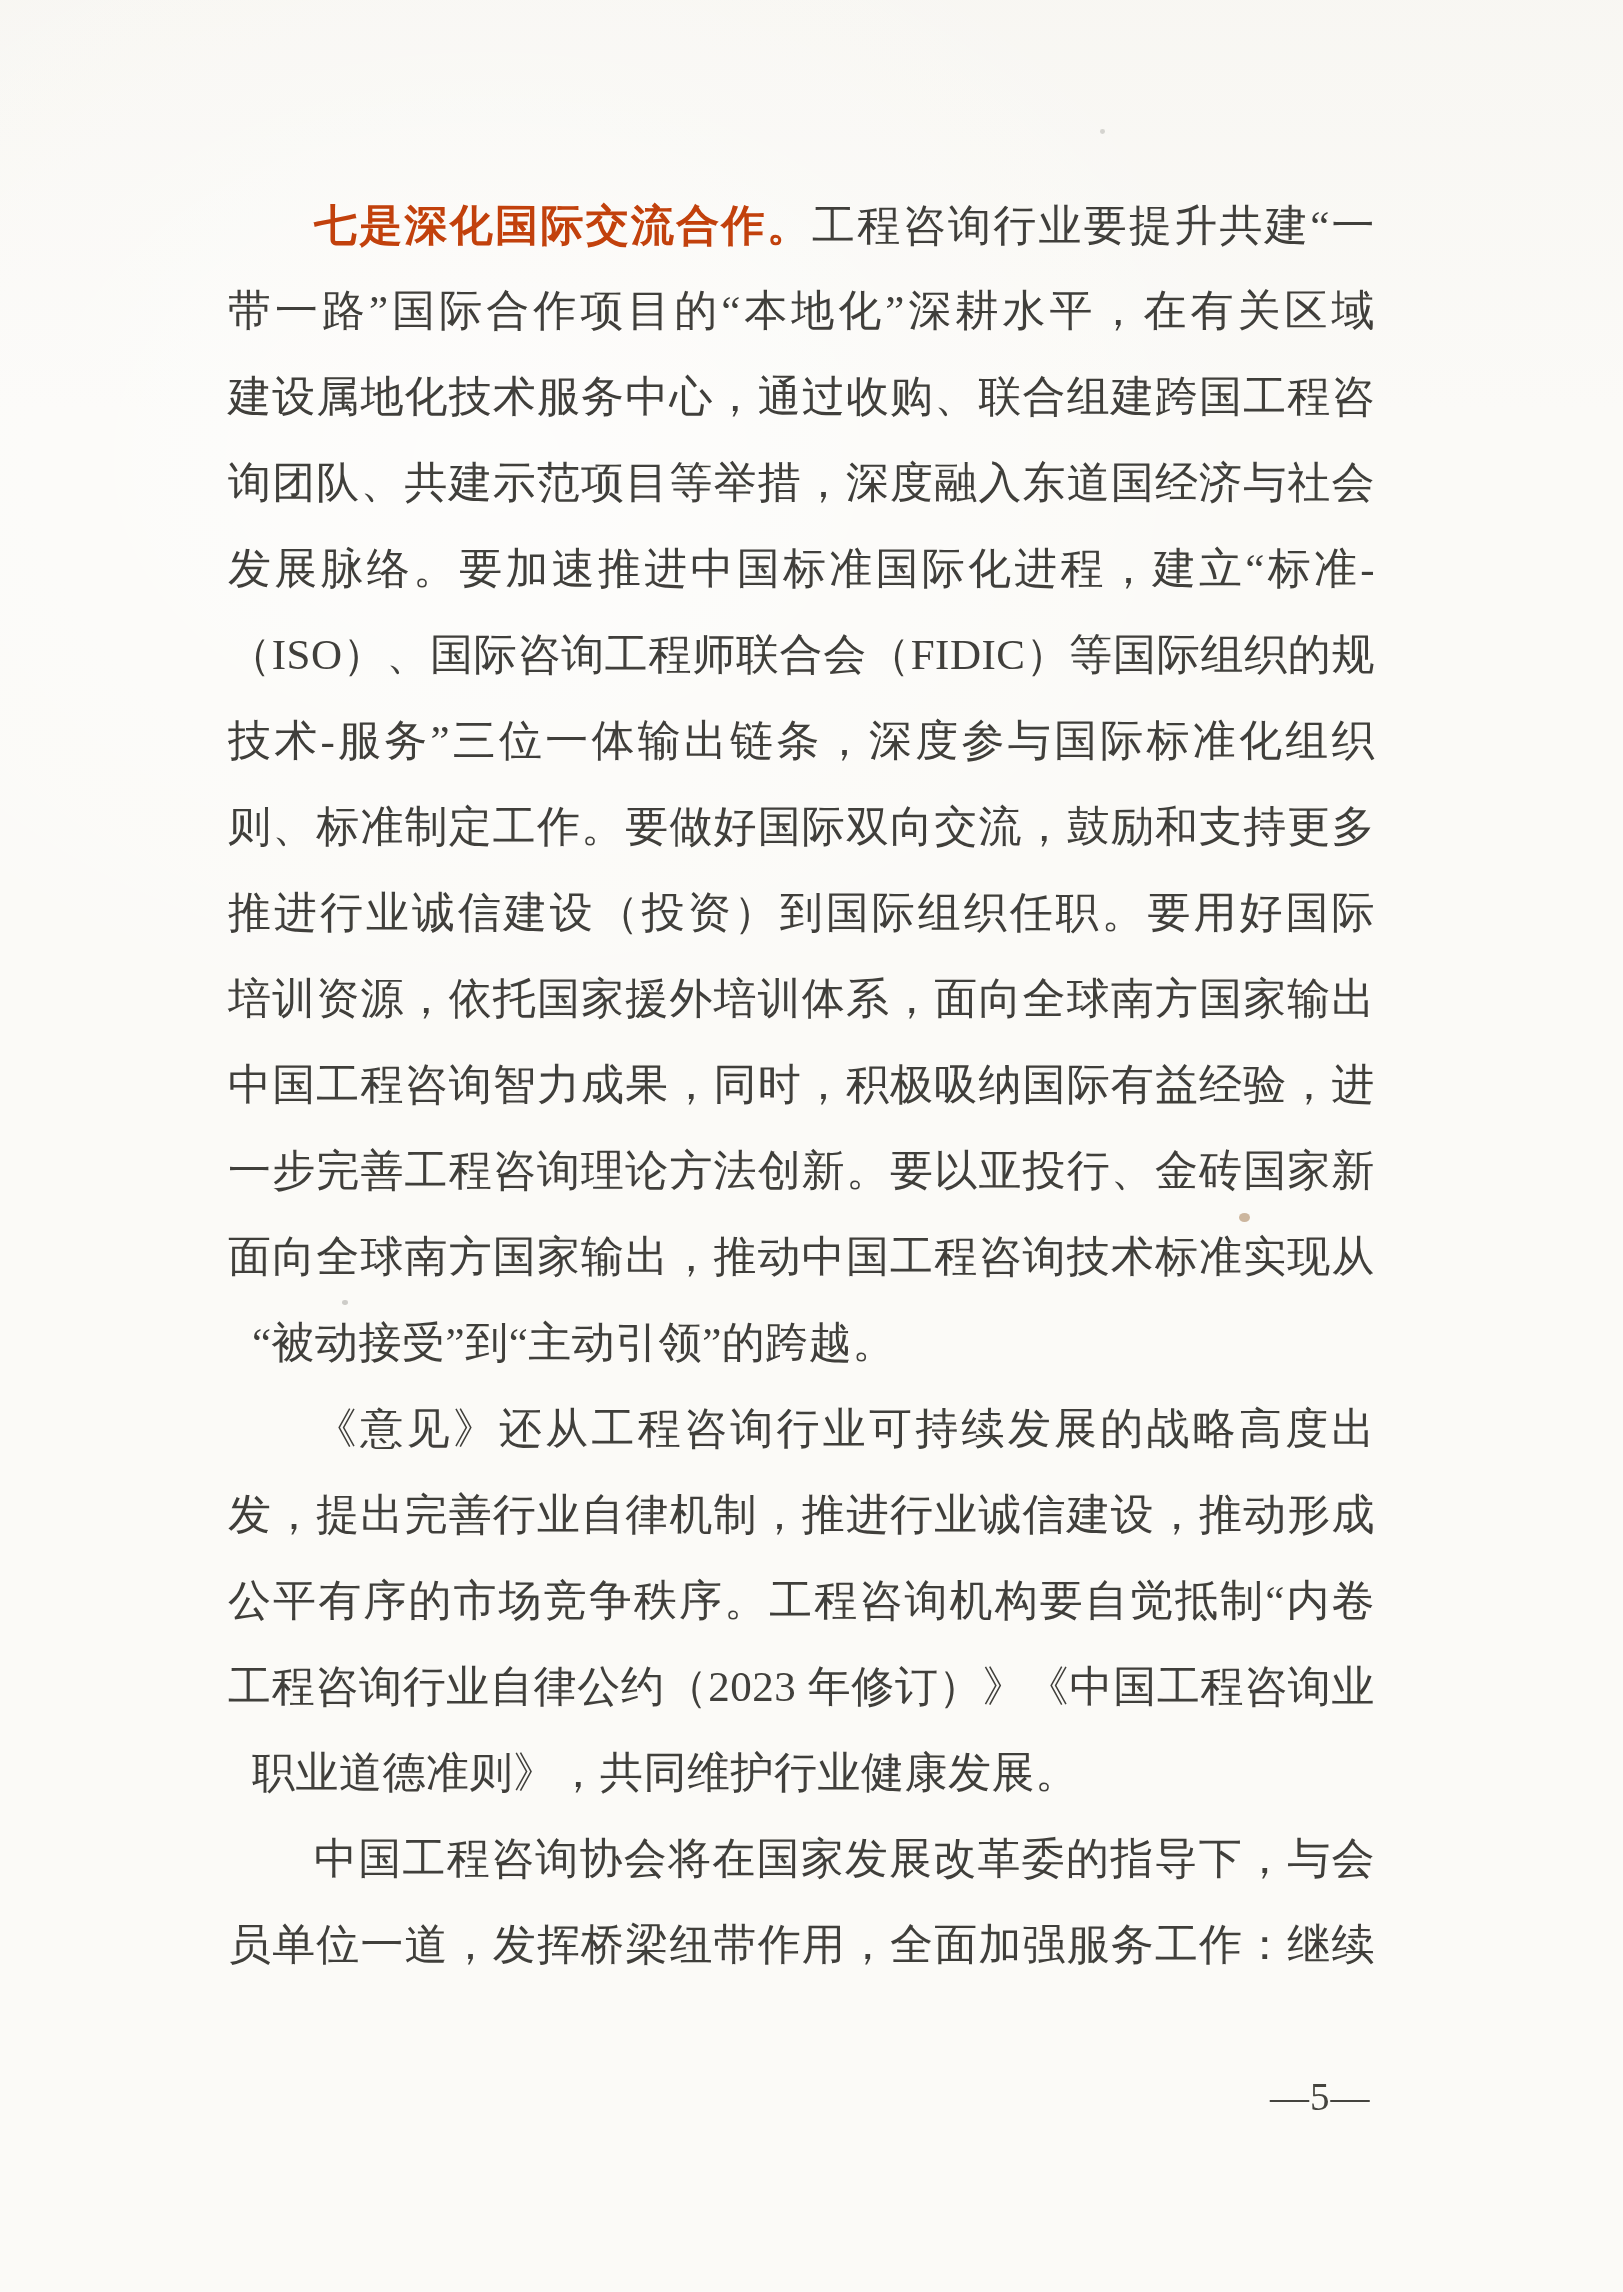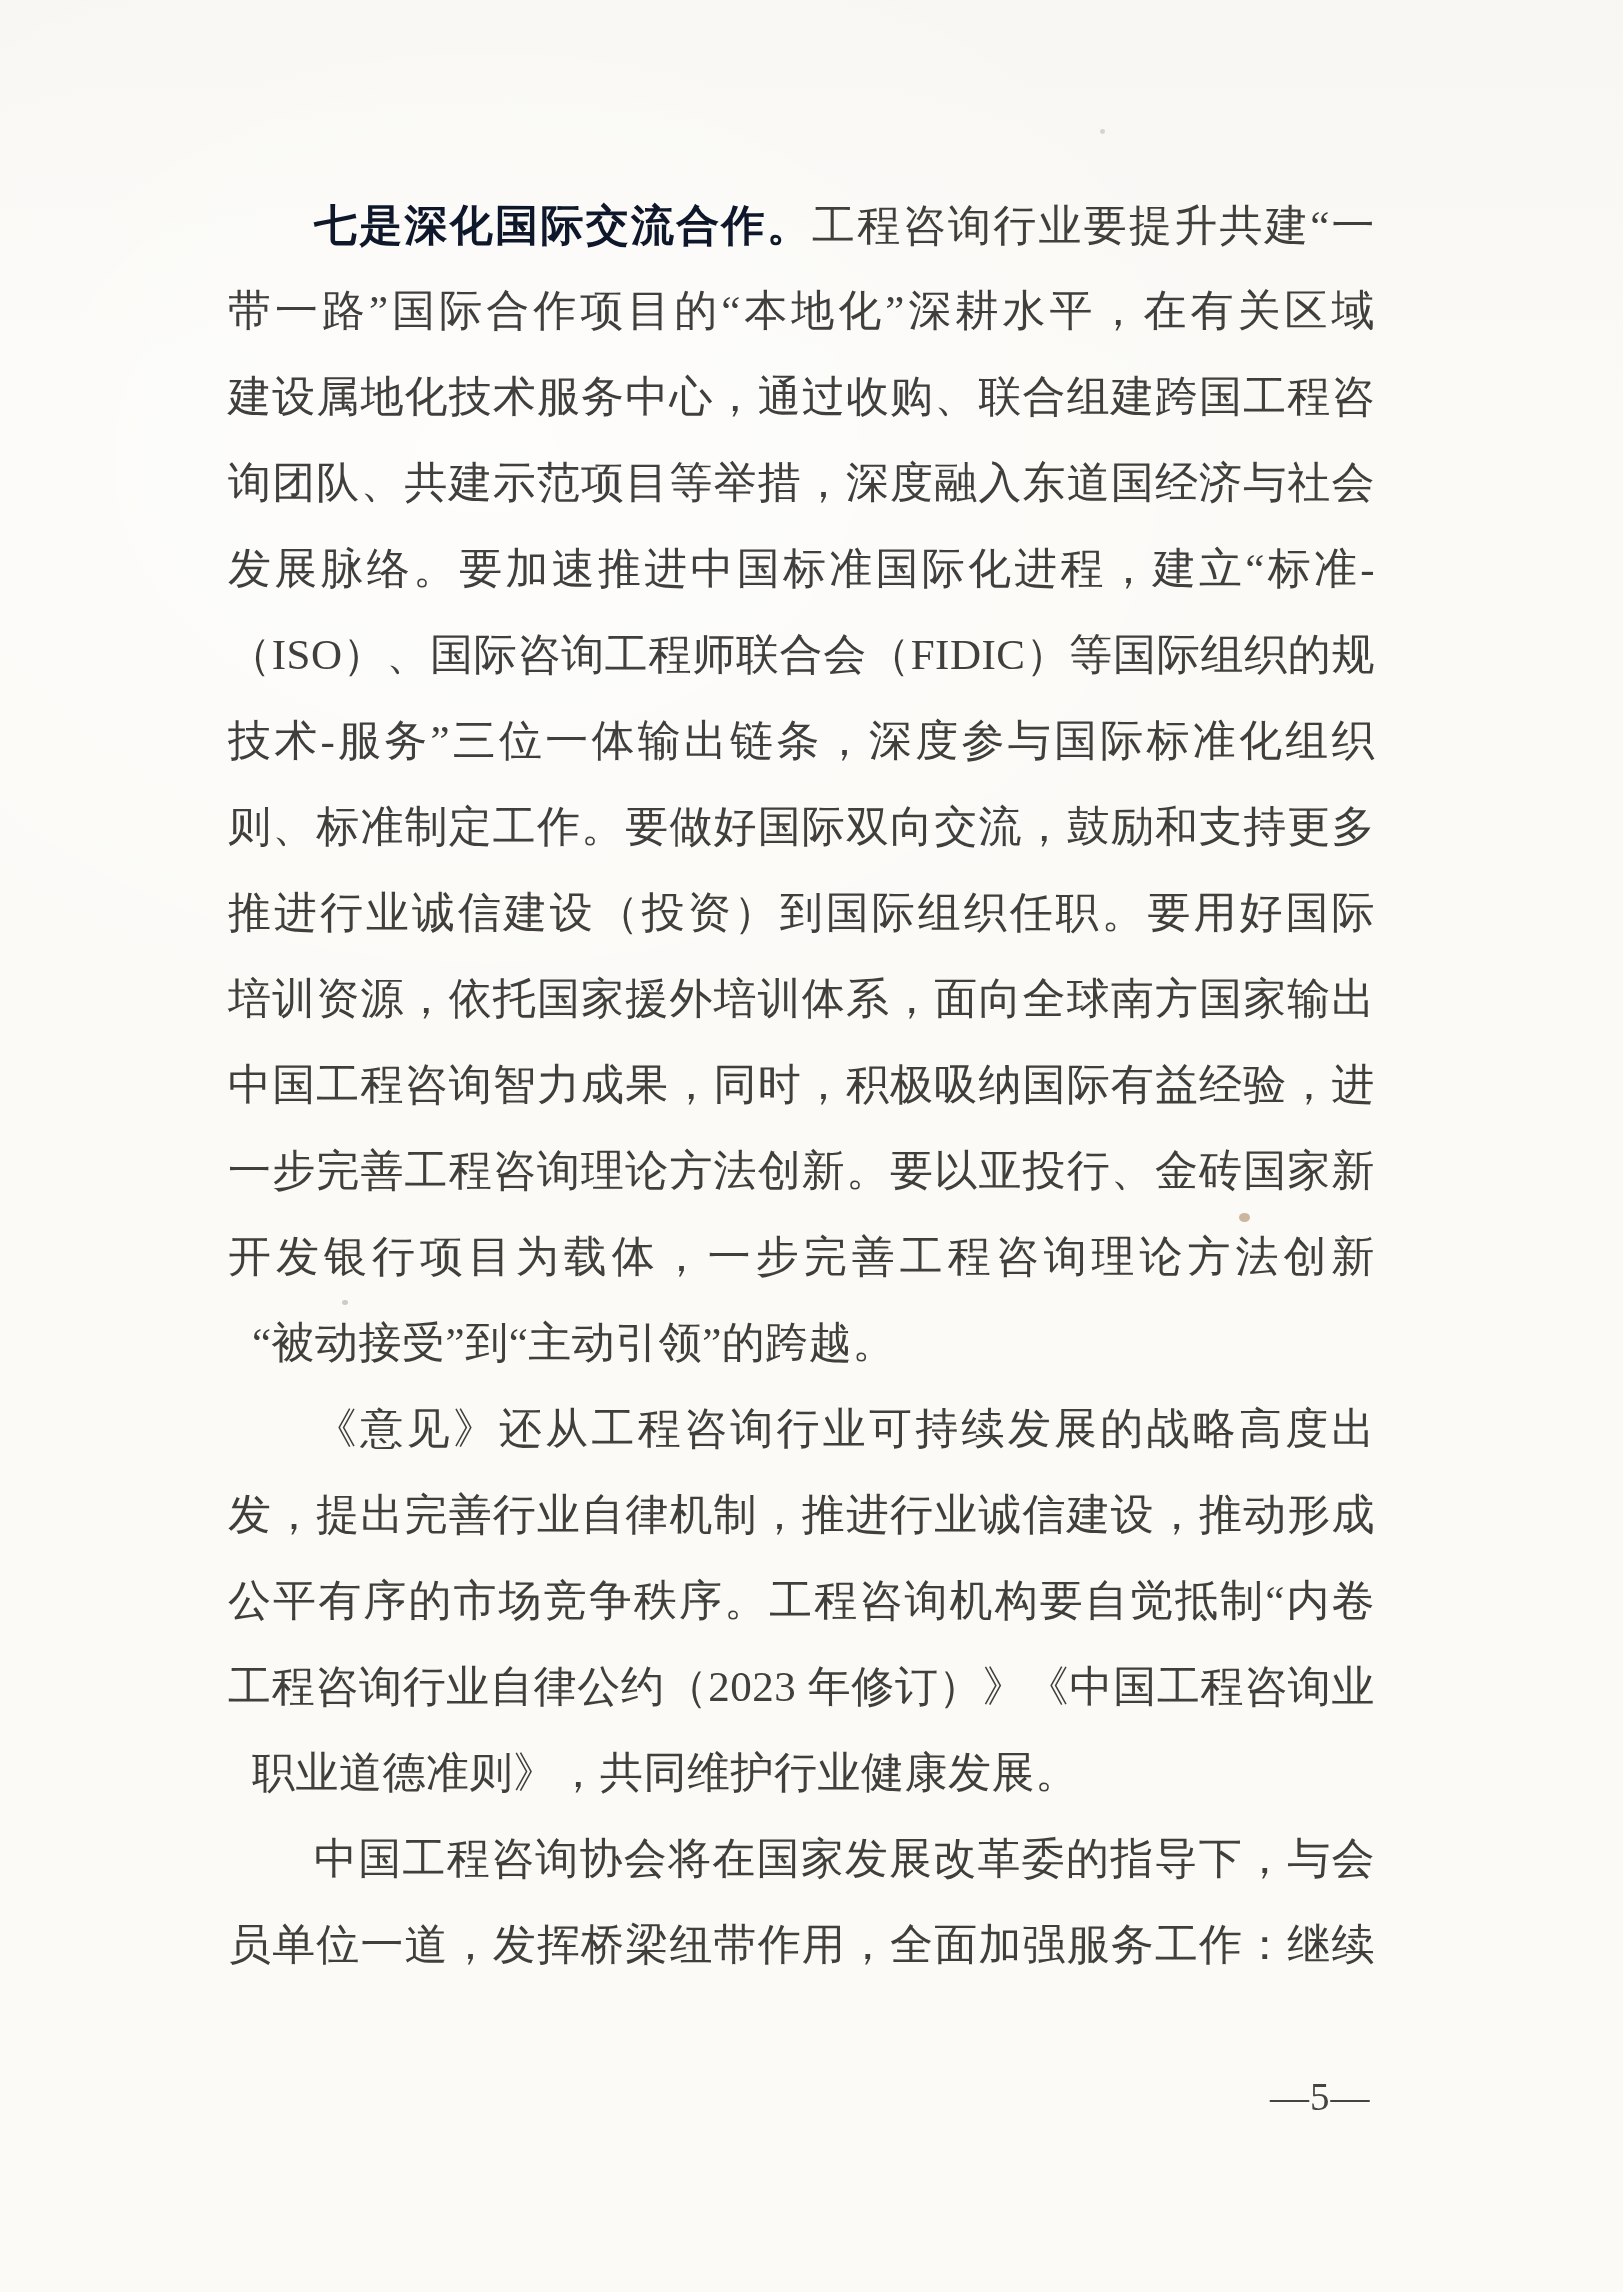--- a/index.html
+++ b/index.html
@@ -33,21 +33,21 @@
     letter-spacing: 0.5px;
     text-align: justify;
     text-align-last: justify;
     text-justify: inter-character;
     white-space: normal;
   }
   .line.indent { padding-left: 86px; }
   .line.para-end { text-align-last: left; margin-left: 24px; }
   .bold-lead {
     font-weight: bold;
-    color: #0f172a;
+    color: #c2410c;
     font-family: "Liberation Sans", "DejaVu Sans", sans-serif;
   }
   .page-number {
     position: absolute;
     left: 1270px;
     top: 2074px;
     font-size: 39px;
     letter-spacing: 1px;
     color: #45443f;
   }
@@ -67,21 +67,21 @@
   <div class="line">建设属地化技术服务中心，通过收购、联合组建跨国工程咨</div>
   <div class="line">询团队、共建示范项目等举措，深度融入东道国经济与社会</div>
   <div class="line">发展脉络。要加速推进中国标准国际化进程，建立“标准-</div>
   <div class="line">（ISO）、国际咨询工程师联合会（FIDIC）等国际组织的规</div>
   <div class="line">技术-服务”三位一体输出链条，深度参与国际标准化组织</div>
   <div class="line">则、标准制定工作。要做好国际双向交流，鼓励和支持更多</div>
   <div class="line">推进行业诚信建设（投资）到国际组织任职。要用好国际</div>
   <div class="line">培训资源，依托国家援外培训体系，面向全球南方国家输出</div>
   <div class="line">中国工程咨询智力成果，同时，积极吸纳国际有益经验，进</div>
   <div class="line">一步完善工程咨询理论方法创新。要以亚投行、金砖国家新</div>
-  <div class="line">开发银行项目为载体，一步完善工程咨询理论方法创新</div>
+  <div class="line">面向全球南方国家输出，推动中国工程咨询技术标准实现从</div>
   <div class="line para-end">“被动接受”到“主动引领”的跨越。</div>
   <div class="line indent">《意见》还从工程咨询行业可持续发展的战略高度出</div>
   <div class="line">发，提出完善行业自律机制，推进行业诚信建设，推动形成</div>
   <div class="line">公平有序的市场竞争秩序。工程咨询机构要自觉抵制“内卷</div>
   <div class="line">工程咨询行业自律公约（2023 年修订）》《中国工程咨询业</div>
   <div class="line para-end">职业道德准则》，共同维护行业健康发展。</div>
   <div class="line indent">中国工程咨询协会将在国家发展改革委的指导下，与会</div>
   <div class="line">员单位一道，发挥桥梁纽带作用，全面加强服务工作：继续</div>
 </div>
 

